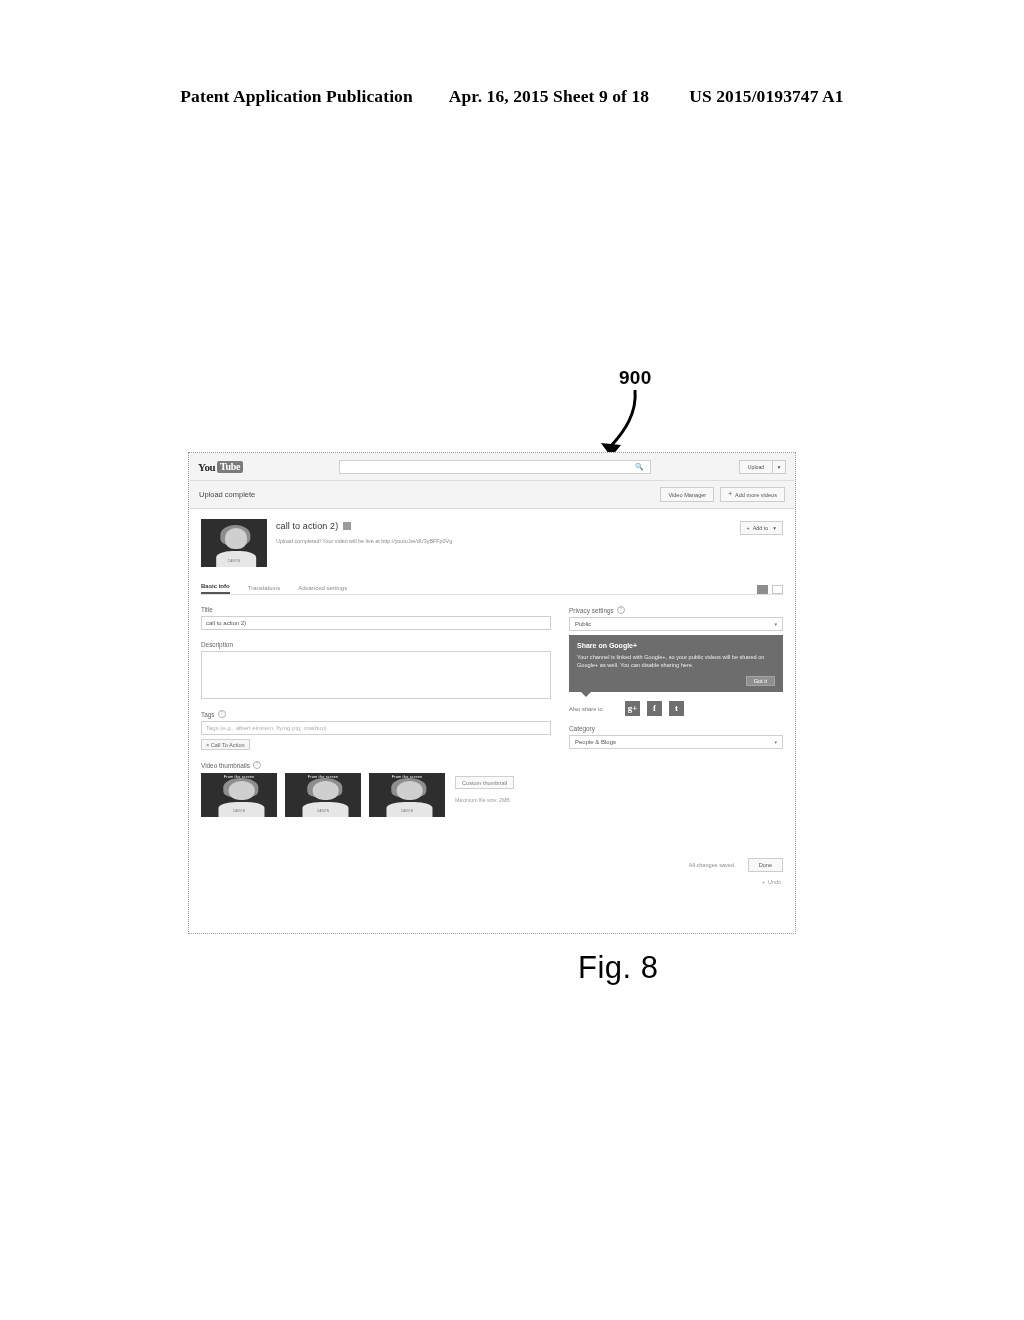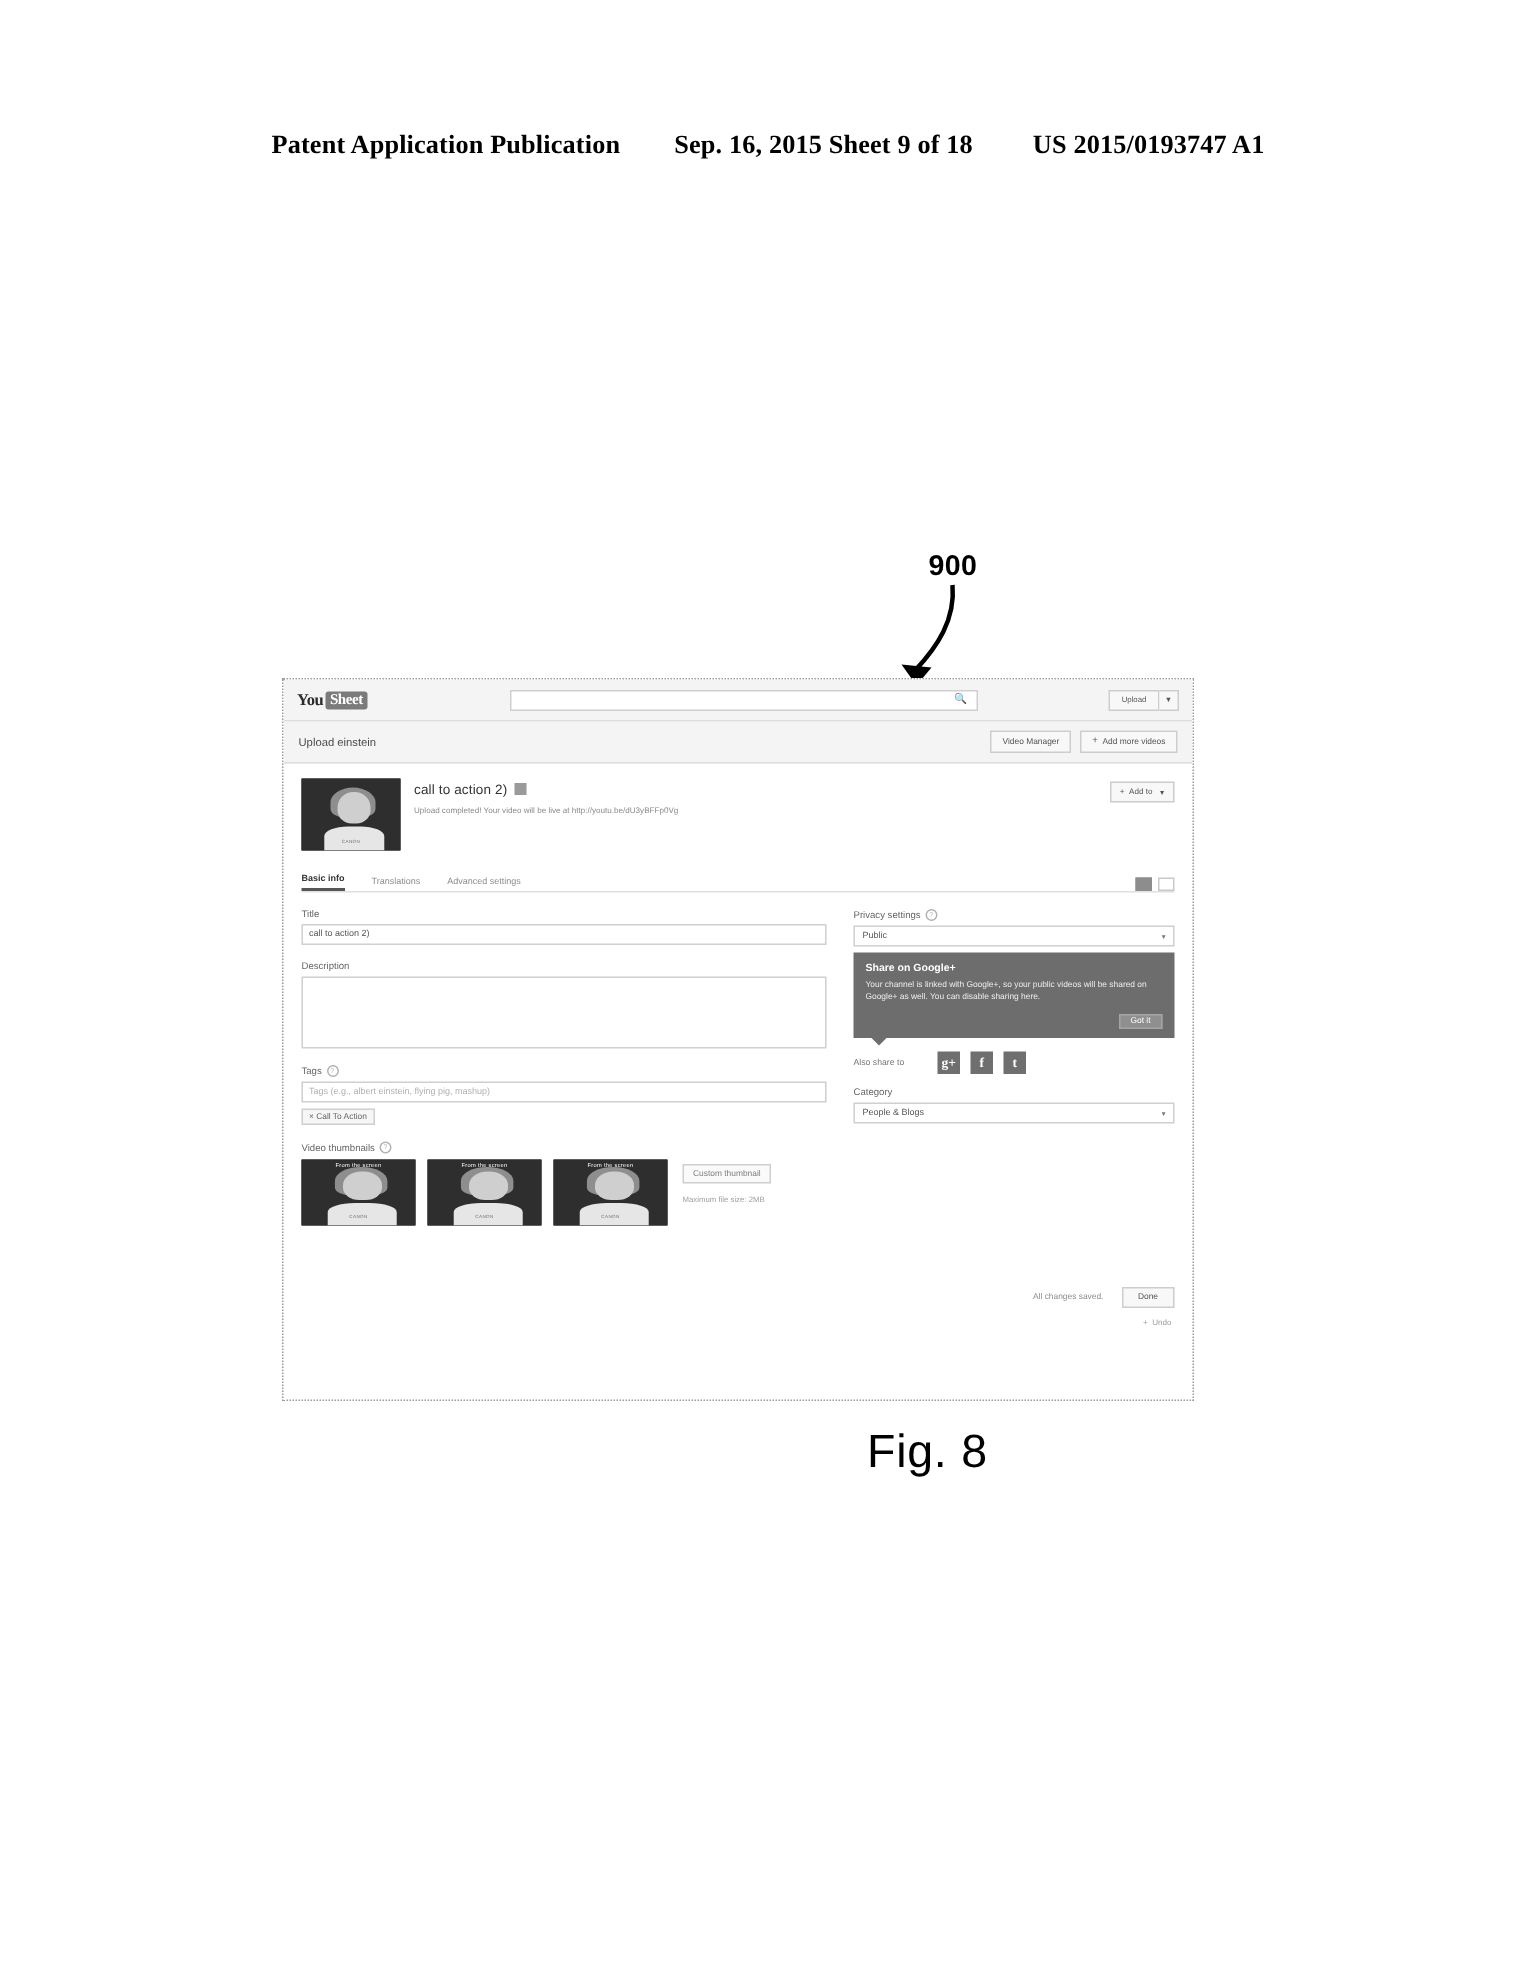--- a/index.html
+++ b/index.html
@@ -485,51 +485,51 @@
     font-size: 3px;
     color: #6f6f6f;
     letter-spacing: 0.3px;
   }
 </style>
 </head>
 <body>
 
 <div class="patent-header">
   <span class="ph-pub">Patent Application Publication</span>
-  <span class="ph-date">Sep. 16, 2015  Sheet 9 of 18</span>
+  <span class="ph-date">Apr. 16, 2015  Sheet 9 of 18</span>
   <span class="ph-num">US 2015/0193747 A1</span>
 </div>
 
 <div class="ref-900">900</div>
 <svg class="leader-svg" viewBox="0 0 70 80">
   <path d="M50 5 C 52 28, 40 46, 25 62" stroke="#000" stroke-width="3" fill="none"></path>
   <polygon points="26,72 16,58 36,60" fill="#000"></polygon>
 </svg>
 
 <div class="shot">
 
   <div class="yt-masthead">
     <div class="yt-logo">
       <span>You</span>
-      <span class="tube">Sheet</span>
+      <span class="tube">Tube</span>
     </div>
     <div class="yt-search-wrap">
       <div class="yt-search">
         <input class="field" type="text" placeholder="" style="">
         <span class="mag">🔍</span>
       </div>
     </div>
     <div class="yt-upload-btn">
       <div class="main">Upload</div>
       <div class="caret">▼</div>
     </div>
   </div>
 
   <div class="upload-bar">
-    <div class="status">Upload einstein</div>
+    <div class="status">Upload complete</div>
     <div class="bar-btn">Video Manager</div>
     <div class="bar-btn">
       <span class="plus">+</span>
       <span>Add more videos</span>
     </div>
   </div>
 
   <div class="yt-body">
 
     <div class="vid-row">

